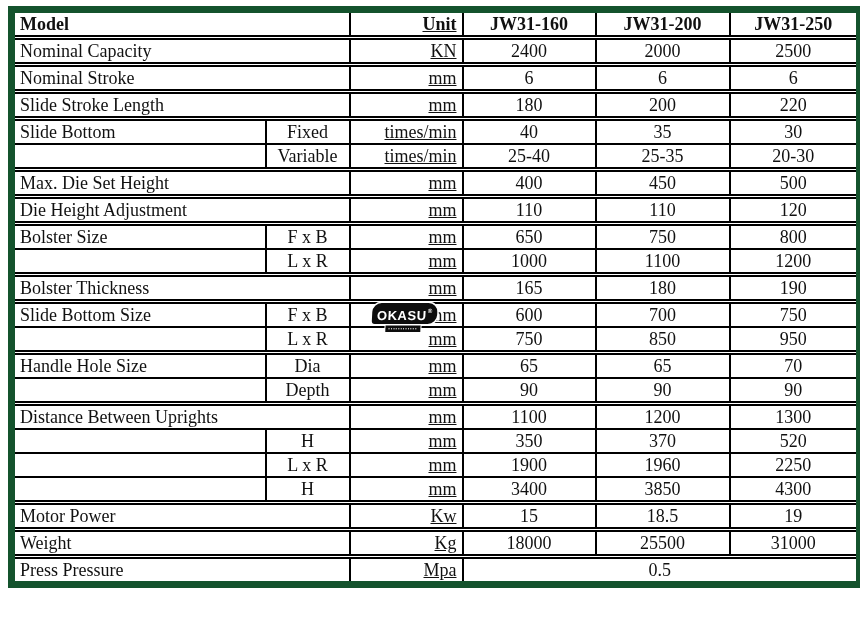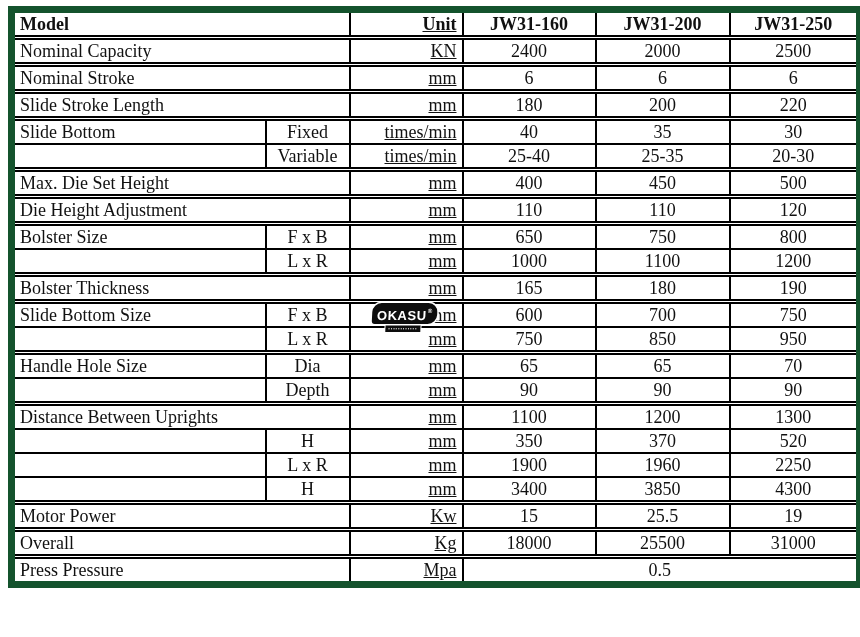--- a/index.html
+++ b/index.html
@@ -232,25 +232,25 @@
           <td class="c-sub">H</td>
           <td class="c-unit">mm</td>
           <td class="c-val">3400</td>
           <td class="c-val">3850</td>
           <td class="c-val">4300</td>
         </tr>
         <tr class="grp ">
           <td class="c-name" colspan="2">Motor Power</td>
           <td class="c-unit">Kw</td>
           <td class="c-val">15</td>
-          <td class="c-val">25.5</td>
+          <td class="c-val">18.5</td>
           <td class="c-val">19</td>
         </tr>
         <tr class="grp ">
-          <td class="c-name" colspan="2">Overall</td>
+          <td class="c-name" colspan="2">Weight</td>
           <td class="c-unit">Kg</td>
           <td class="c-val">18000</td>
           <td class="c-val">25500</td>
           <td class="c-val">31000</td>
         </tr>
         <tr class="grp ">
           <td class="c-name" colspan="2">Press Pressure</td>
           <td class="c-unit">Mpa</td>
           <td class="c-val" colspan="3">0.5</td>
         </tr>

